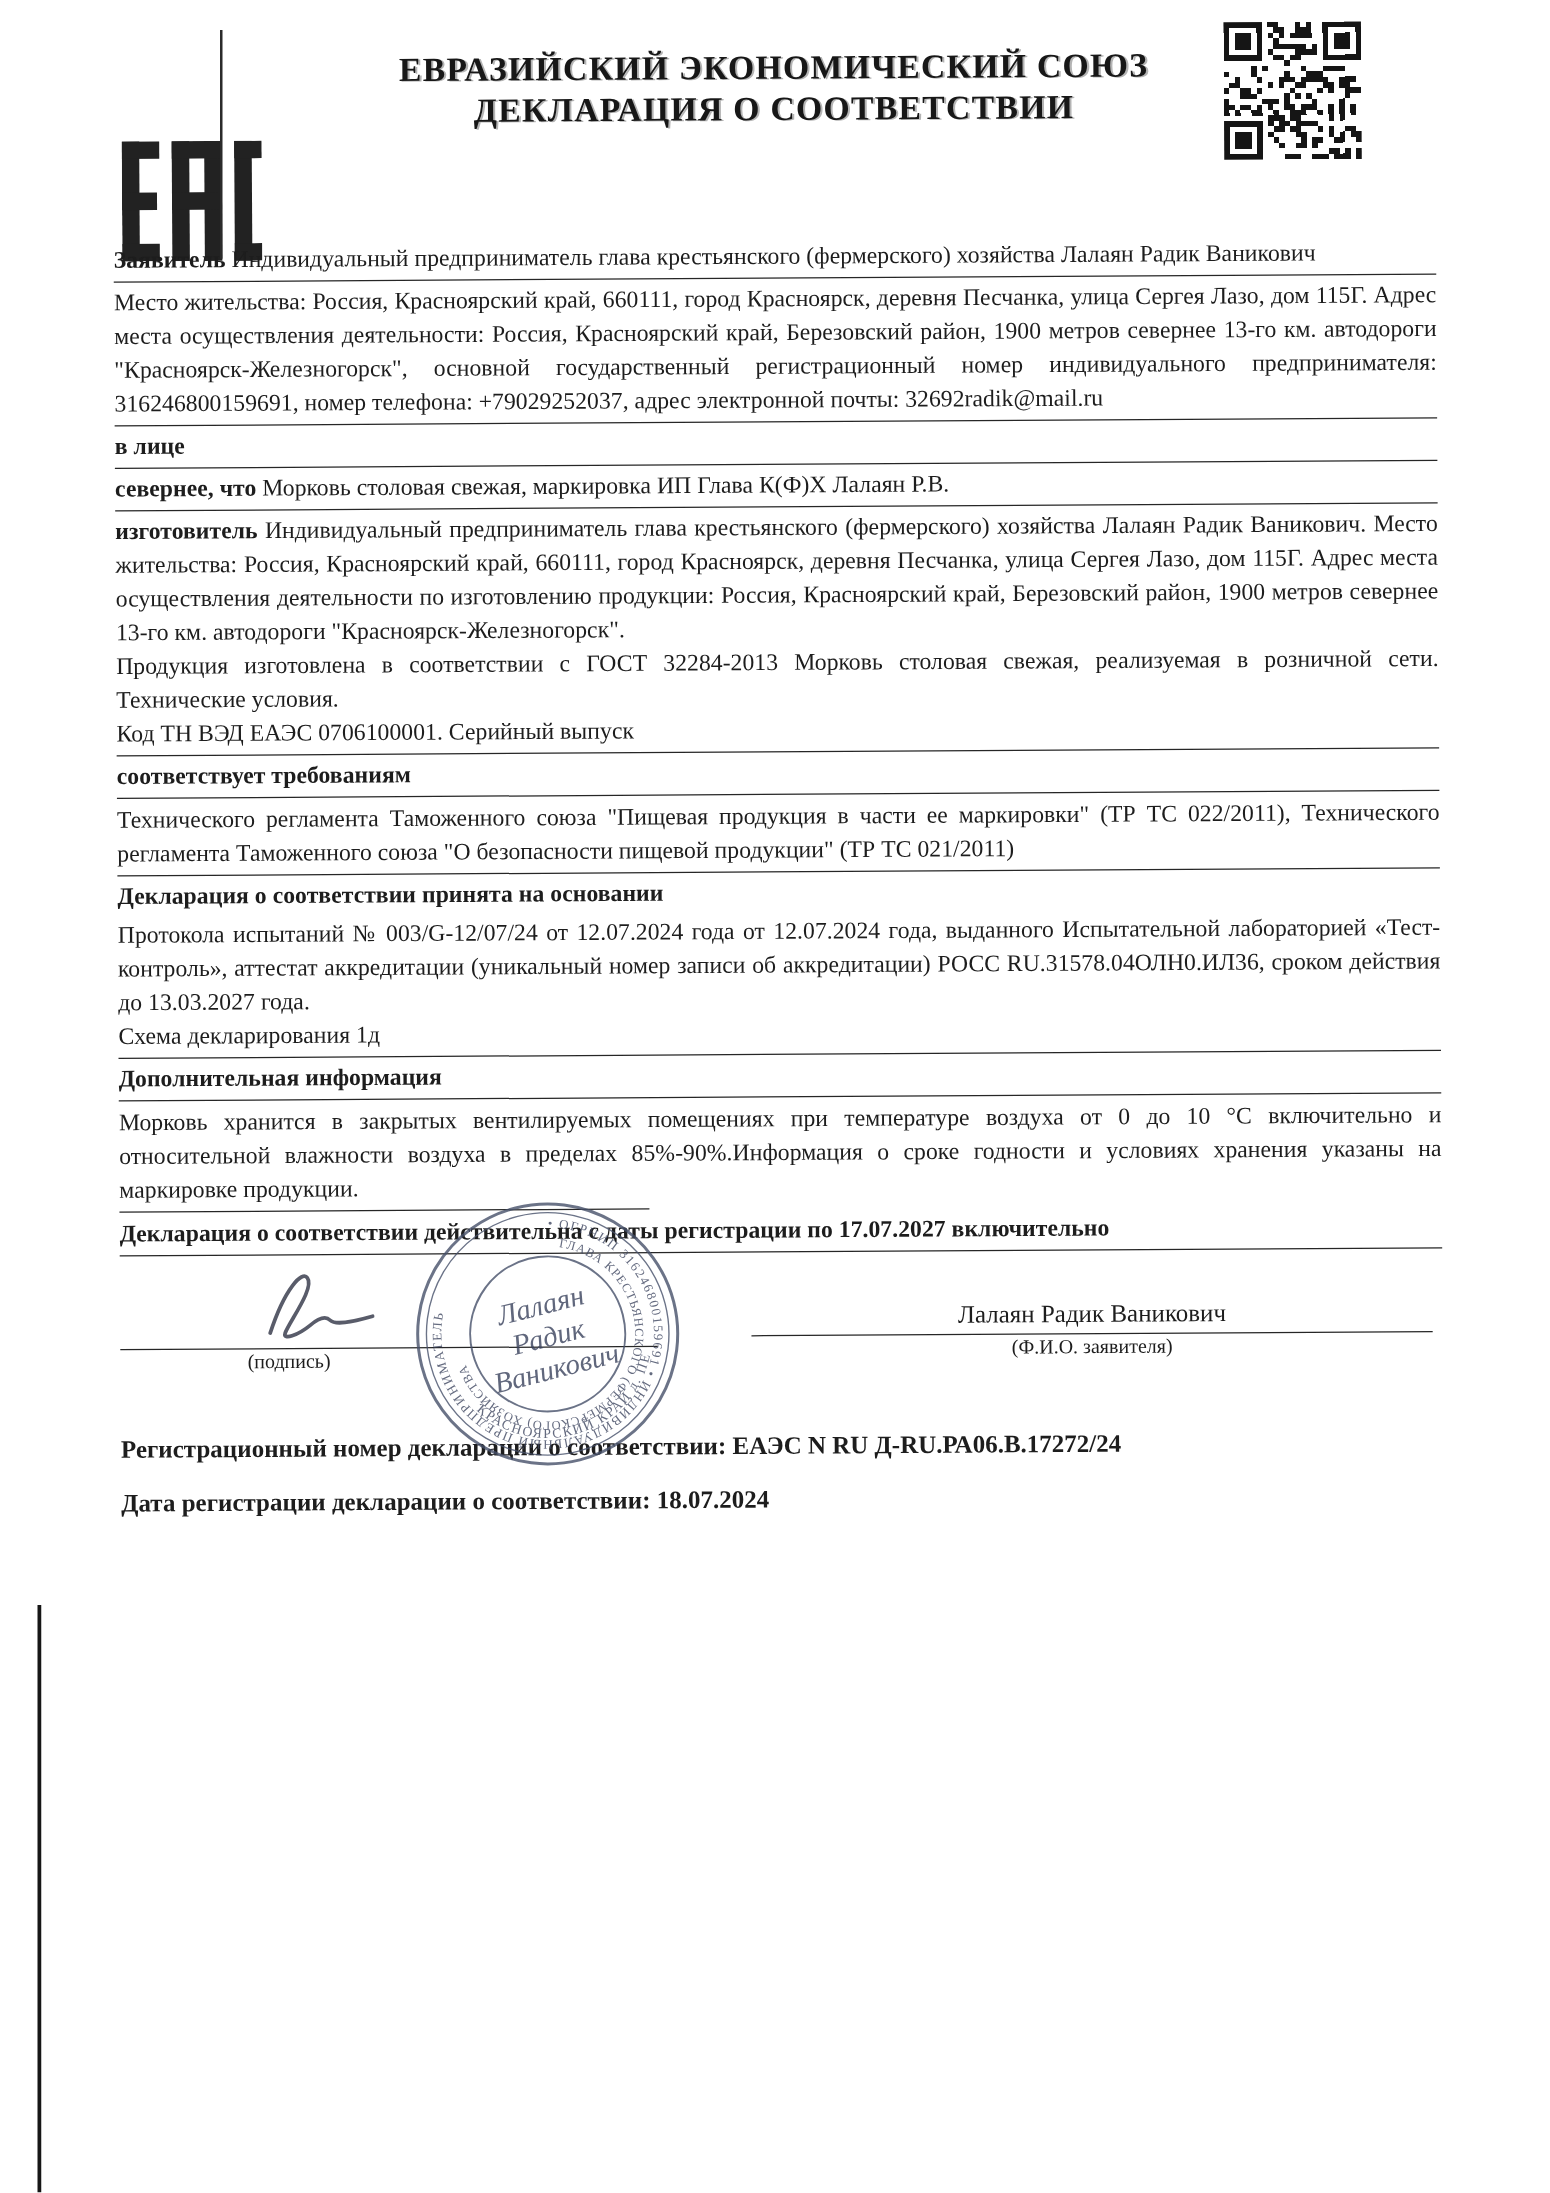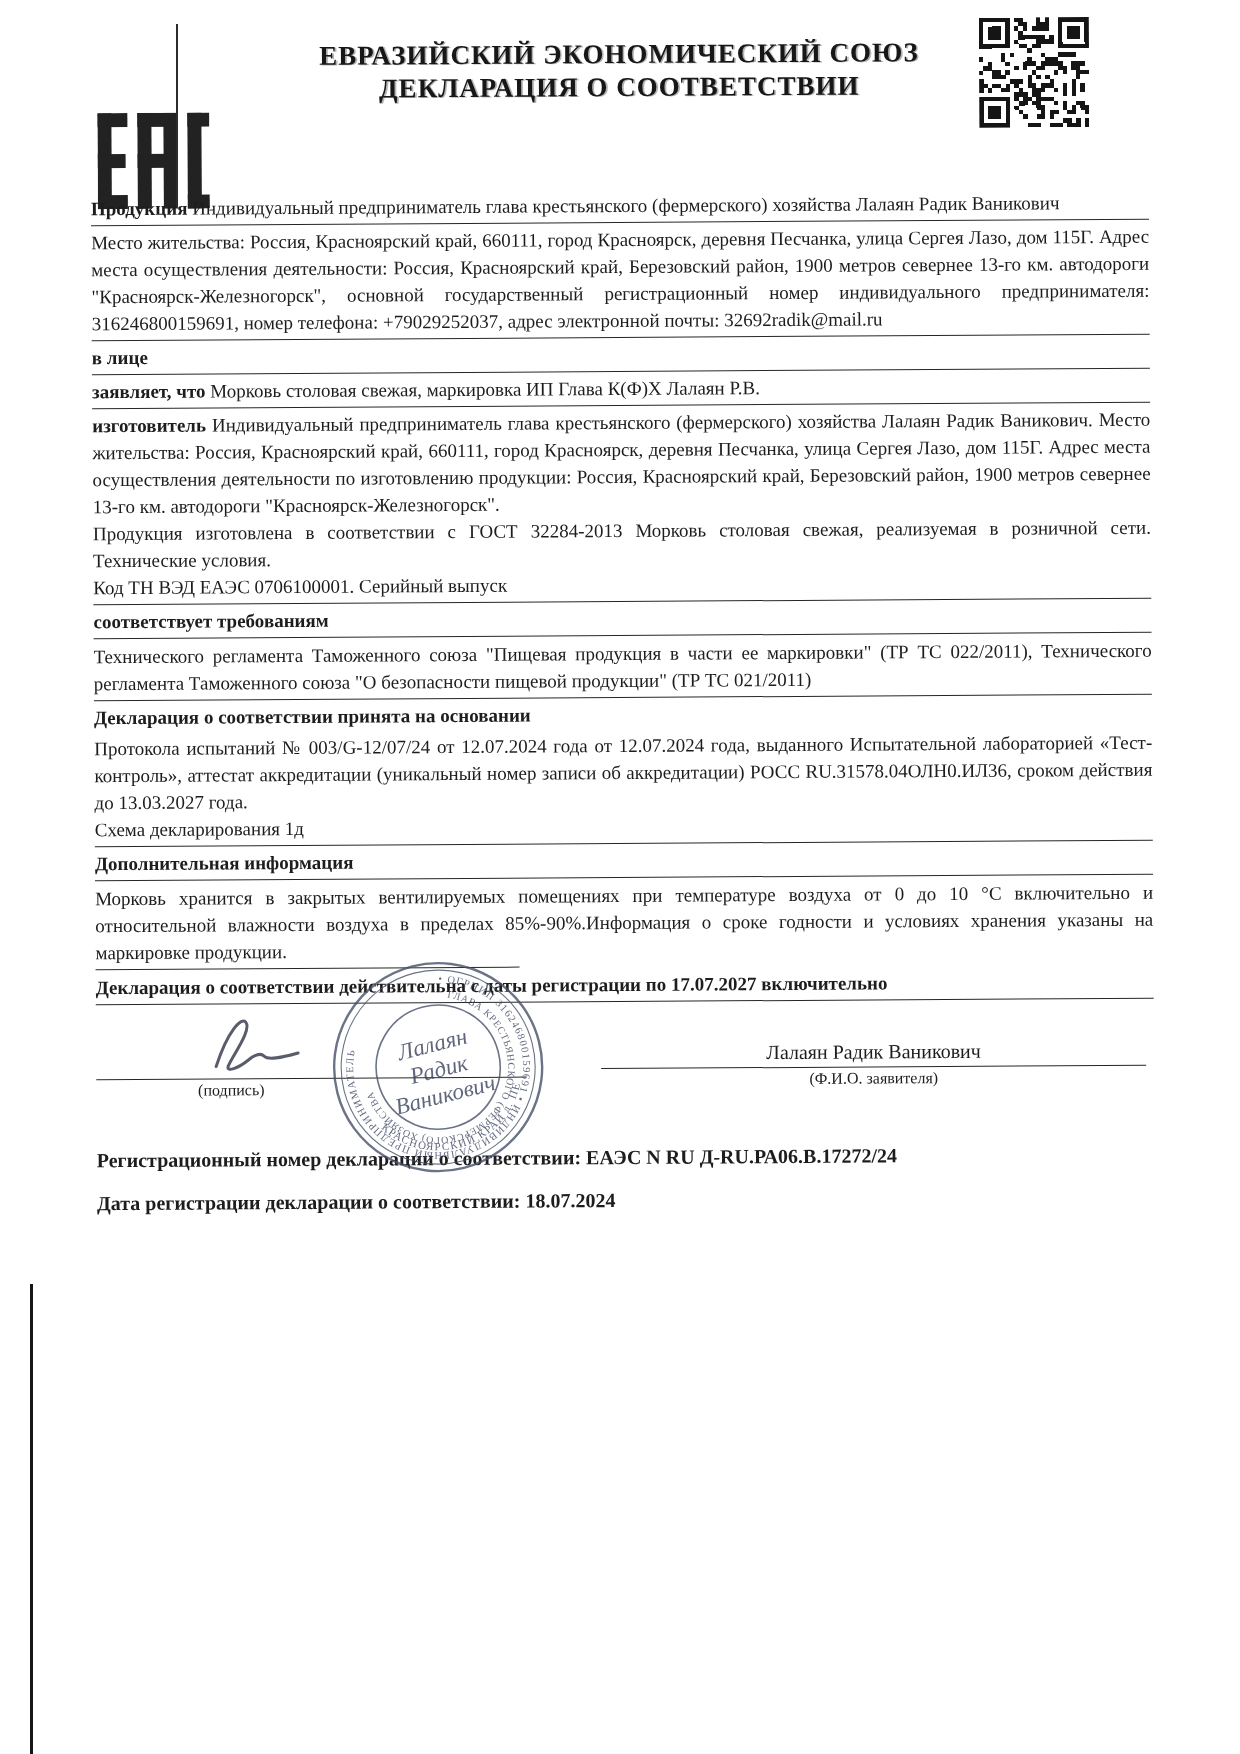--- a/index.html
+++ b/index.html
@@ -335,30 +335,30 @@
       <rect x="105.60" y="105.60" width="4.40" height="4.40"></rect>
     </svg>
 
   <div class="content">
 
     <div class="title">
       <div>ЕВРАЗИЙСКИЙ ЭКОНОМИЧЕСКИЙ СОЮЗ</div>
       <div>ДЕКЛАРАЦИЯ О СООТВЕТСТВИИ</div>
     </div>
 
-    <p class="p applicant"><span class="lead">Продукция</span> <span>Индивидуальный предприниматель глава крестьянского (фермерского) хозяйства Лалаян Радик Ваникович</span></p>
+    <p class="p applicant"><span class="lead">Заявитель</span> <span>Индивидуальный предприниматель глава крестьянского (фермерского) хозяйства Лалаян Радик Ваникович</span></p>
     <div class="rule"></div>
 
     <p class="p">Место жительства: Россия, Красноярский край, 660111, город Красноярск, деревня Песчанка, улица Сергея Лазо, дом 115Г. Адрес места осуществления деятельности: Россия, Красноярский край, Березовский район, 1900 метров севернее 13-го км. автодороги "Красноярск-Железногорск", основной государственный регистрационный номер индивидуального предпринимателя: 316246800159691, номер телефона: +79029252037, адрес электронной почты: 32692radik@mail.ru</p>
     <div class="rule"></div>
 
     <p class="p hdr">в лице</p>
     <div class="rule"></div>
 
-    <p class="p"><span class="lead">заявляет, что</span> <span>Морковь столовая свежая, маркировка ИП Глава К(Ф)Х Лалаян Р.В.</span></p>
+    <p class="p"><span class="lead">севернее, что</span> <span>Морковь столовая свежая, маркировка ИП Глава К(Ф)Х Лалаян Р.В.</span></p>
     <div class="rule"></div>
 
     <p class="p"><span class="lead">изготовитель</span> <span>Индивидуальный предприниматель глава крестьянского (фермерского) хозяйства Лалаян Радик Ваникович. Место жительства: Россия, Красноярский край, 660111, город Красноярск, деревня Песчанка, улица Сергея Лазо, дом 115Г. Адрес места осуществления деятельности по изготовлению продукции: Россия, Красноярский край, Березовский район, 1900 метров севернее 13-го км. автодороги "Красноярск-Железногорск".</span></p>
 
     <p class="p">Продукция изготовлена в соответствии с ГОСТ 32284-2013 Морковь столовая свежая, реализуемая в розничной сети. Технические условия.</p>
     <p class="p">Код ТН ВЭД ЕАЭС 0706100001. Серийный выпуск</p>
     <div class="rule"></div>
 
     <p class="p hdr">соответствует требованиям</p>
     <div class="rule"></div>

